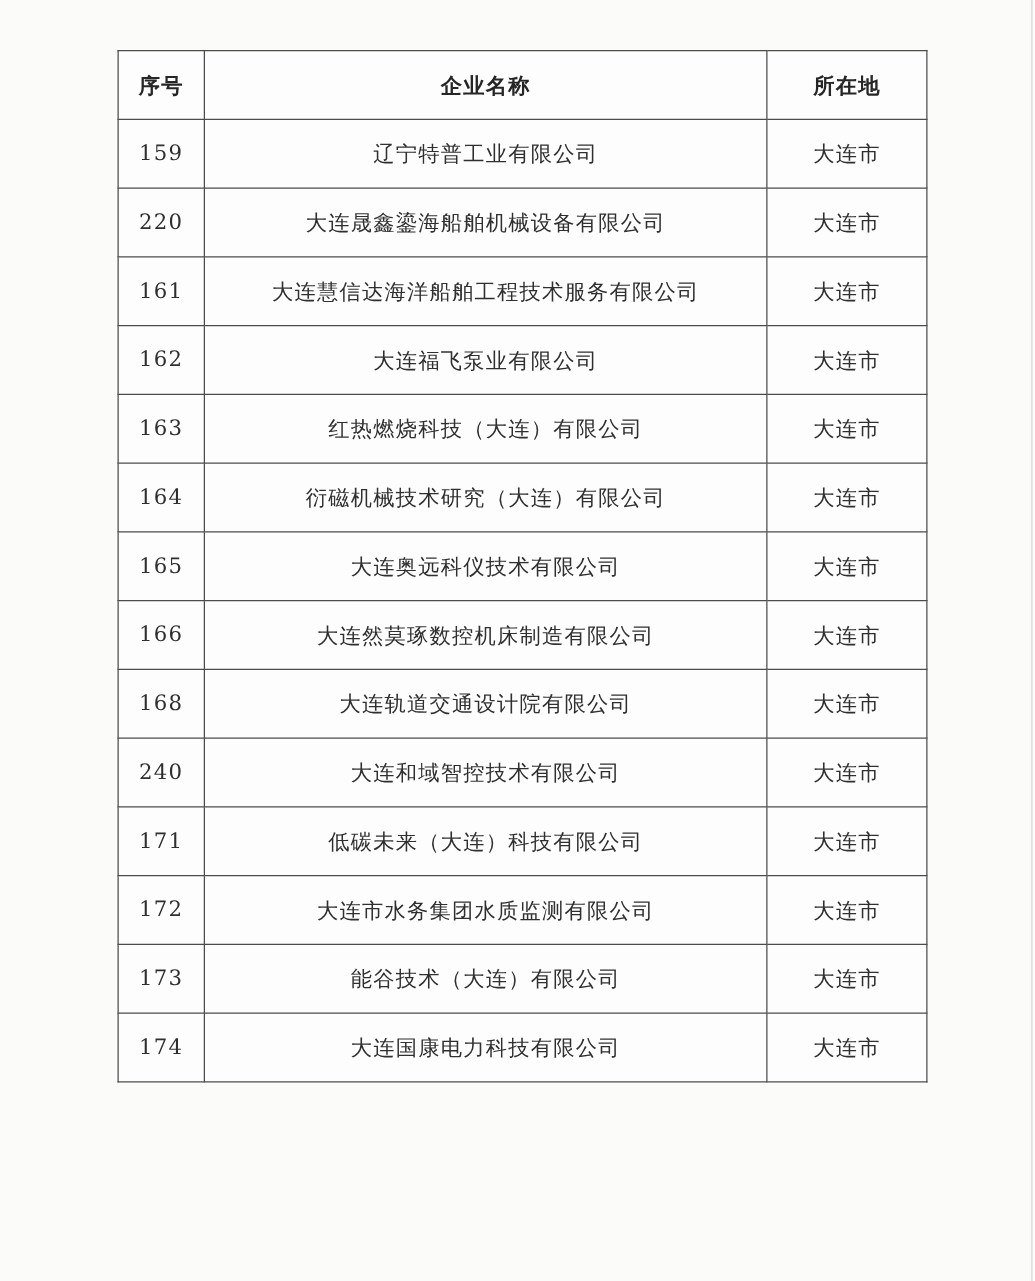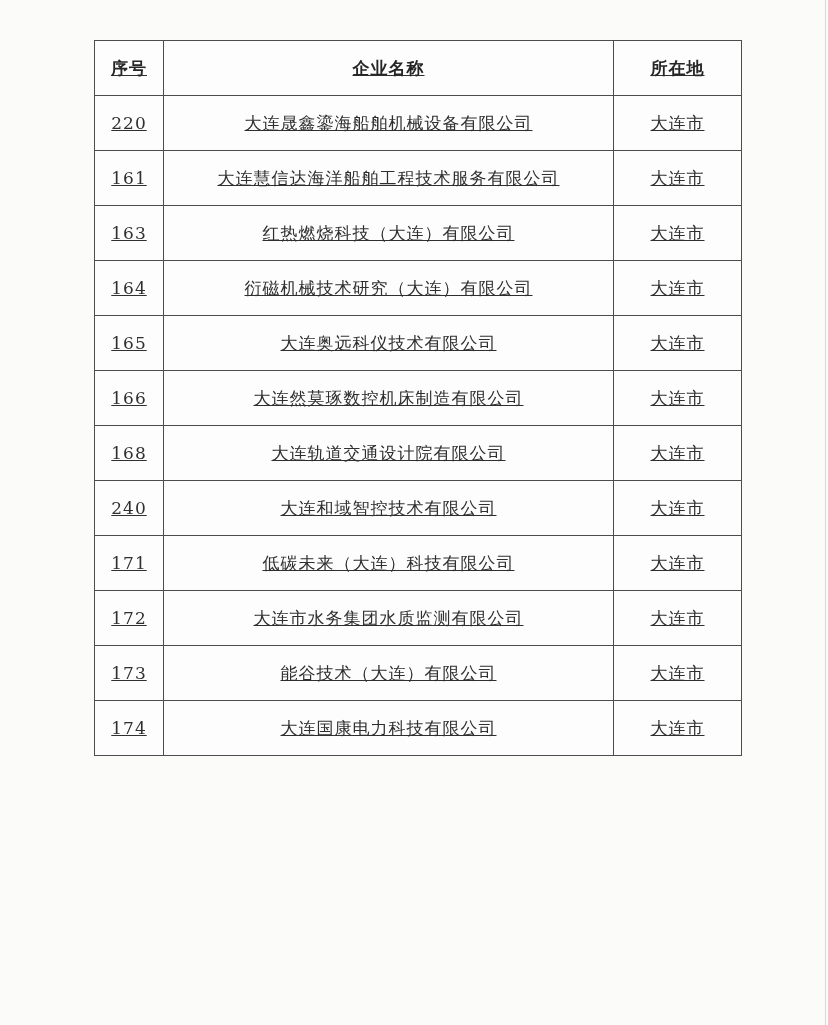--- a/index.html
+++ b/index.html
@@ -19,21 +19,20 @@
     position: absolute;
     left: 94px;
     top: 40px;
     width: 647px;
   }
   table.company-table {
     border-collapse: collapse;
     width: 100%;
     table-layout: fixed;
     background: #fdfdfd;
-    text-decoration: underline;
   }
   table.company-table th,
   table.company-table td {
     border: 1px solid #4c4c4c;
     text-align: center;
     vertical-align: middle;
     font-size: 17px;
     height: 54px;
     padding: 0 4px;
     letter-spacing: 1px;
@@ -68,27 +67,37 @@
     </colgroup>
     <thead>
       <tr>
         <th>序号</th>
         <th>企业名称</th>
         <th>所在地</th>
       </tr>
     </thead>
     <tbody>
         <tr>
+          <td>159</td>
+          <td>辽宁特普工业有限公司</td>
+          <td>大连市</td>
+        </tr>
+        <tr>
           <td>220</td>
           <td>大连晟鑫鎏海船舶机械设备有限公司</td>
           <td>大连市</td>
         </tr>
         <tr>
           <td>161</td>
           <td>大连慧信达海洋船舶工程技术服务有限公司</td>
+          <td>大连市</td>
+        </tr>
+        <tr>
+          <td>162</td>
+          <td>大连福飞泵业有限公司</td>
           <td>大连市</td>
         </tr>
         <tr>
           <td>163</td>
           <td>红热燃烧科技（大连）有限公司</td>
           <td>大连市</td>
         </tr>
         <tr>
           <td>164</td>
           <td>衍磁机械技术研究（大连）有限公司</td>

